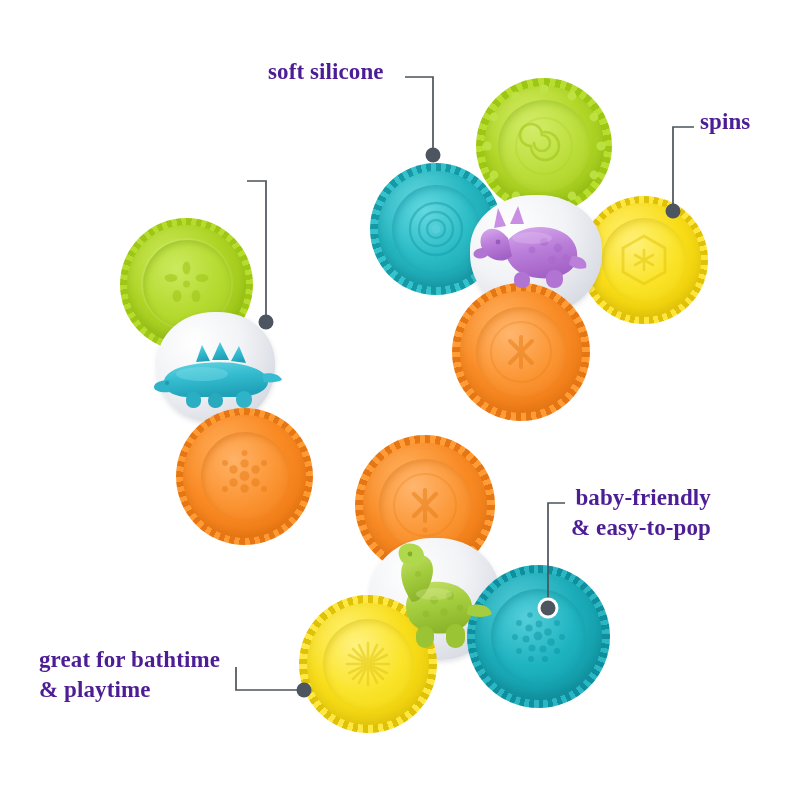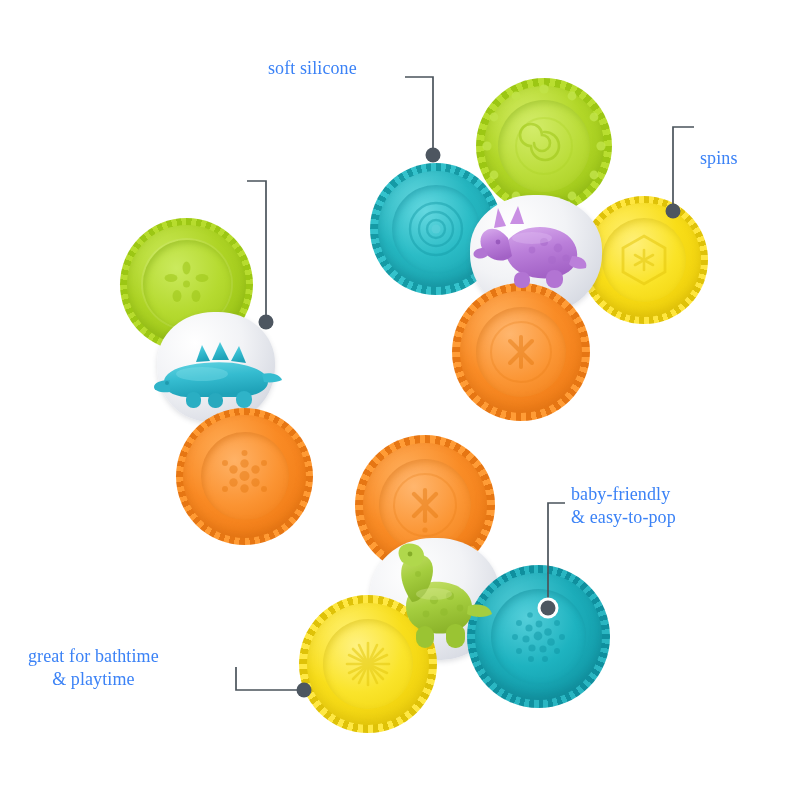--- a/index.html
+++ b/index.html
@@ -8,26 +8,26 @@
     background:#ffffff;
     font-family:"Liberation Serif", "DejaVu Serif", serif;
     position:relative;
     overflow:hidden;
   }
   #stage { position:absolute; inset:0; width:800px; height:800px; }
 
   
   .label {
     position:absolute;
-    color:#3b82f6;
-    font-size:18px;
+    color:#4c1d95;
+    font-size:23px;
     line-height:1.30;
     letter-spacing:0.1px;
     white-space:pre-line;
-    font-weight:400;
+    font-weight:700;
   }
 
   
   #leaders { position:absolute; inset:0; width:800px; height:800px; }
 
   
   .toy { position:absolute; }
 
   .cup {
     position:absolute;
@@ -478,22 +478,22 @@
         <circle cx="673" cy="211" r="7.5" fill="#4d5660"></circle>
         <circle cx="266" cy="322" r="7.5" fill="#4d5660"></circle>
         <circle cx="548" cy="608" r="10.5" fill="#ffffff"></circle>
         <circle cx="548" cy="608" r="7.5" fill="#4d5660"></circle>
         <circle cx="304" cy="690" r="7.5" fill="#4d5660"></circle>
       </g>
   </svg>
 
   <div class="label" style="left:268px; top:57px;">soft silicone</div>
 
-  <div class="label" style="left:700px; top:107px;margin-top:40px;">spins</div>
-
-
-  <div class="label" style="left:571px; top:483px;">baby-friendly
+  <div class="label" style="left:700px; top:107px;">spins</div>
+
+
+  <div class="label" style="left:571px; top:483px;text-align:right;">baby-friendly
 &amp; easy-to-pop</div>
 
-  <div class="label" style="left:28px; top:645px;text-align:center;">great for bathtime
+  <div class="label" style="left:39px; top:645px;">great for bathtime
 &amp; playtime</div>
 
 </div>
 
 </body></html>

